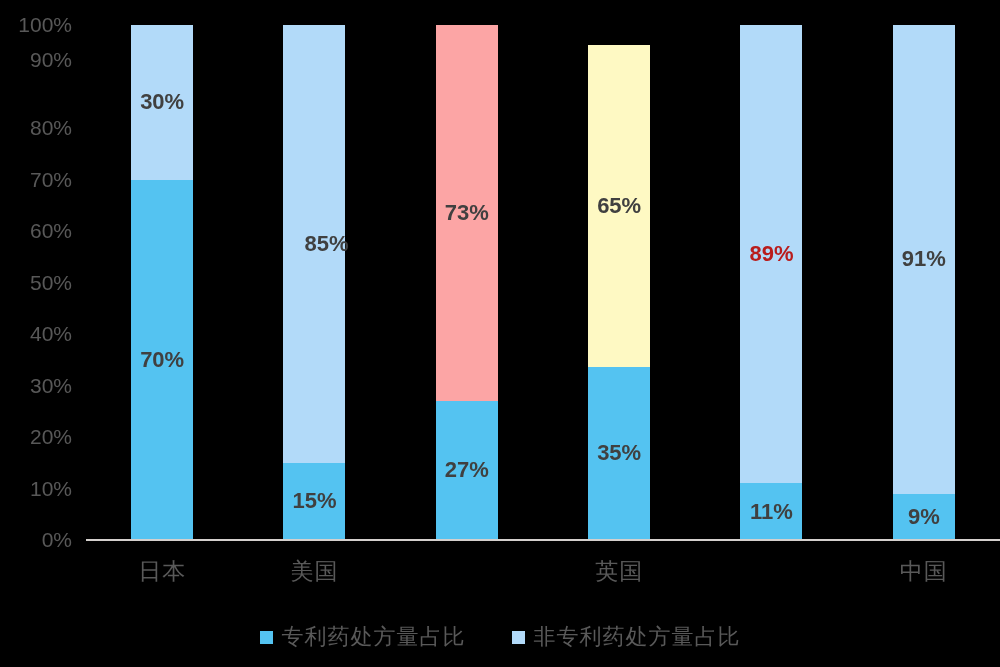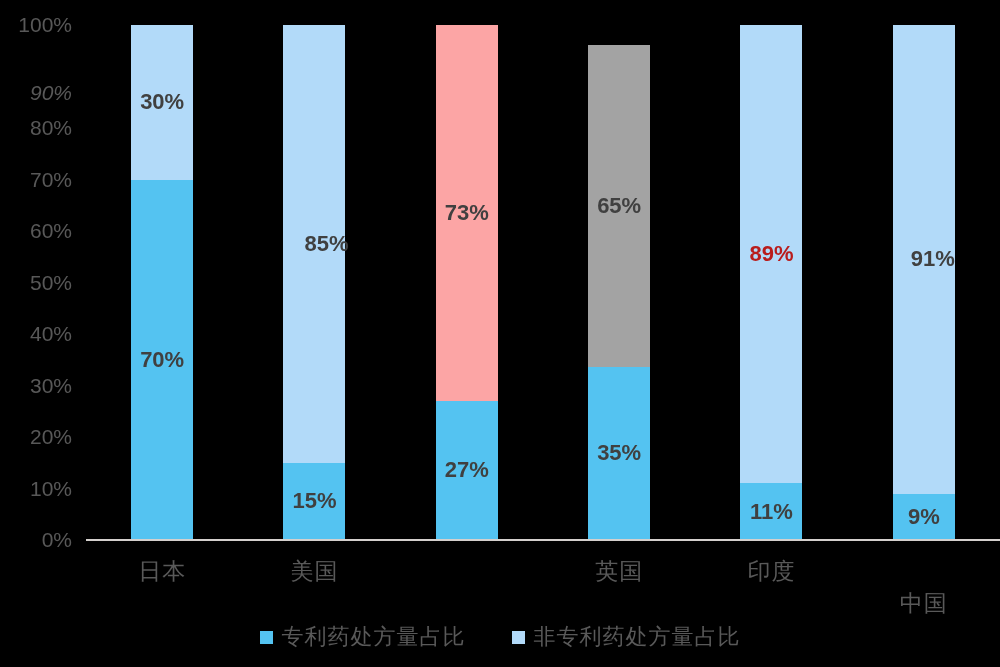--- a/index.html
+++ b/index.html
@@ -145,21 +145,21 @@
   <div id="y-axis">
       <div class="y-tick" style="top: 540px;">0%</div>
       <div class="y-tick" style="top: 488.5px;">10%</div>
       <div class="y-tick" style="top: 437px;">20%</div>
       <div class="y-tick" style="top: 385.5px;">30%</div>
       <div class="y-tick" style="top: 334px;">40%</div>
       <div class="y-tick" style="top: 282.5px;">50%</div>
       <div class="y-tick" style="top: 231px;">60%</div>
       <div class="y-tick" style="top: 179.5px;">70%</div>
       <div class="y-tick" style="top: 128px;">80%</div>
-      <div class="y-tick" style="top: 93px; font-style: italic;">90%</div>
+      <div class="y-tick" style="top: 60px;">90%</div>
       <div class="y-tick" style="top: 25px;">100%</div>
     </div>
 
   <div id="plot-area">
       <div class="bar-group" style="left: 0%; width: 16.6667%;">
         <div class="bar-stack">
           <div class="seg seg-top" style="height: 30%; background: rgb(178, 218, 249);">
             <span class="seg-label" style="color: rgb(64, 64, 64);">30%</span>
           </div>
           <div class="seg seg-bottom" style="height: 70%; background: rgb(84, 195, 241);">
@@ -182,58 +182,57 @@
           <div class="seg seg-top" style="height: 73%; background: #fca5a5;">
             <span class="seg-label" style="color: rgb(64, 64, 64);">73%</span>
           </div>
           <div class="seg seg-bottom" style="height: 27%; background: rgb(84, 195, 241);">
             <span class="seg-label" style="color: rgb(64, 64, 64);">27%</span>
           </div>
         </div>
       </div>
       <div class="bar-group" style="left: 50%; width: 16.6667%;">
         <div class="bar-stack">
-          <div class="seg seg-top" style="height: 65%; background: #a3a3a3; margin-top: 20px;">
+          <div class="seg seg-top" style="height: 65%; background: #fef9c3; margin-top: 20px;">
             <span class="seg-label" style="color: rgb(64, 64, 64);">65%</span>
           </div>
           <div class="seg seg-bottom" style="height: 35%; background: rgb(84, 195, 241);">
             <span class="seg-label" style="color: rgb(64, 64, 64);">35%</span>
           </div>
         </div>
       </div>
       <div class="bar-group" style="left: 66.6667%; width: 16.6667%;">
         <div class="bar-stack">
           <div class="seg seg-top" style="height: 89%; background: rgb(178, 218, 249);">
             <span class="seg-label" style="color: #b91c1c;">89%</span>
           </div>
           <div class="seg seg-bottom" style="height: 11%; background: rgb(84, 195, 241);">
             <span class="seg-label" style="color: rgb(64, 64, 64);">11%</span>
           </div>
         </div>
       </div>
       <div class="bar-group" style="left: 83.3333%; width: 16.6667%;">
         <div class="bar-stack">
-          <div class="seg seg-top" style="height: 91%; background: rgb(178, 218, 249); justify-content: flex-end;">
+          <div class="seg seg-top" style="height: 91%; background: rgb(178, 218, 249);">
             <span class="seg-label" style="color: rgb(64, 64, 64);">91%</span>
           </div>
           <div class="seg seg-bottom" style="height: 9%; background: rgb(84, 195, 241);">
             <span class="seg-label" style="color: rgb(64, 64, 64);">9%</span>
           </div>
         </div>
       </div>
     </div>
 
   <div id="axis-line" style="background: rgb(212, 208, 205);"></div>
 
   <div id="x-axis">
       <div class="x-cat" style="left: 0%; width: 16.6667%; color: rgb(89, 89, 89);">日本</div>
       <div class="x-cat" style="left: 16.6667%; width: 16.6667%; color: rgb(89, 89, 89);">美国</div>
       <div class="x-cat" style="left: 50%; width: 16.6667%; color: rgb(89, 89, 89);">英国</div>
-      <div class="x-cat" style="left: 66.6667%; width: 16.6667%; color: rgb(89, 89, 89);">印度</div>
-      <div class="x-cat" style="left: 83.3333%; width: 16.6667%; color: rgb(89, 89, 89); margin-top: 32px;">中国</div>
+      <div class="x-cat" style="left: 83.3333%; width: 16.6667%; color: rgb(89, 89, 89);">中国</div>
     </div>
 
   <div id="legend">
       <div class="legend-item">
         <span class="legend-swatch" style="background: rgb(84, 195, 241);"></span>
         <span class="legend-label">专利药处方量占比</span>
       </div>
       <div class="legend-item">
         <span class="legend-swatch" style="background: rgb(178, 218, 249);"></span>
         <span class="legend-label">非专利药处方量占比</span>

